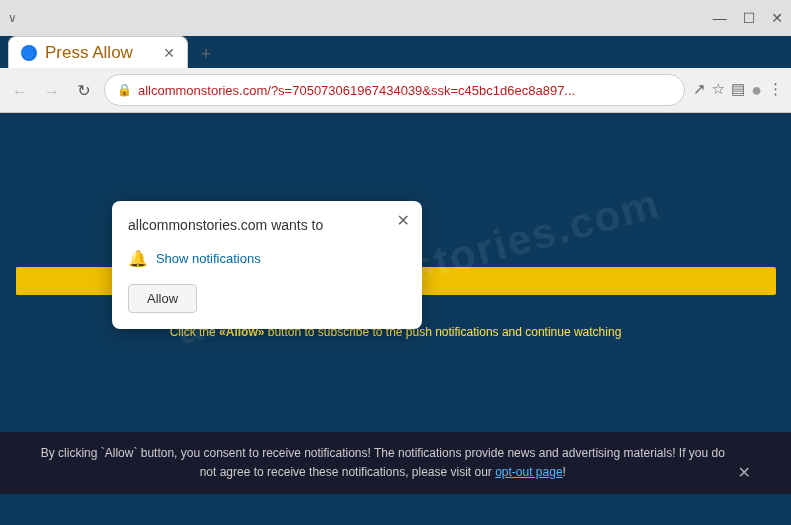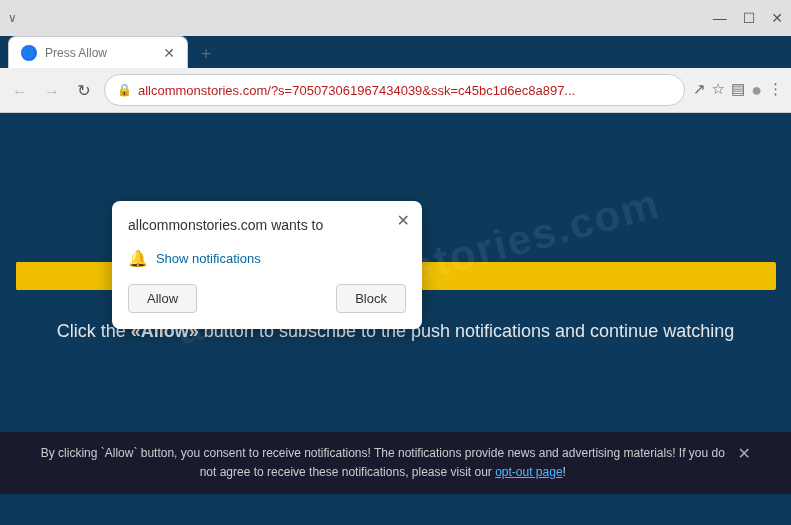--- a/index.html
+++ b/index.html
@@ -34,22 +34,22 @@
     .tab-favicon {
       width: 16px;
       height: 16px;
       border-radius: 50%;
       background: #1a73e8;
       display: flex; align-items: center; justify-content: center;
       font-size: 9px; color: white;
       flex-shrink: 0;
     }
     .tab-title {
-      font-size: 12px;
-      color: #737373;
+      font-size: 17px;
+      color: #a16207;
       flex: 1;
       white-space: nowrap;
       overflow: hidden;
       text-overflow: ellipsis;
     }
     .tab-close {
       font-size: 14px;
       color: #666;
       cursor: pointer;
       line-height: 1;
@@ -136,22 +136,22 @@
     .popup-notification-row {
       display: flex;
       align-items: center;
       gap: 8px;
       margin-bottom: 16px;
     }
     .bell-icon { font-size: 16px; color: #333; }
     .popup-notification-text { font-size: 13px; color: #0369a1; }
     .popup-buttons {
       display: flex;
-      gap: 0;
-      justify-content: space-between;
+      gap: 8px;
+      justify-content: flex-start;
     }
     .popup-btn {
       padding: 6px 18px;
       border-radius: 4px;
       font-size: 13px;
       cursor: pointer;
       border: 1px solid #ccc;
       background: #f5f5f5;
       color: #333;
     }
@@ -209,39 +209,39 @@
     }
     .progress-text {
       position: relative;
       z-index: 1;
       font-size: 15px;
       font-weight: bold;
       color: #333;
     }
 
     .main-instruction {
-      font-size: 18px;
-      color: #e5e5e5;
+      font-size: 12px;
+      color: #fde047;
       text-align: center;
       line-height: 1.5;
     }
     .main-instruction strong {
       font-weight: bold;
     }
 
     
     .bottom-banner {
       position: absolute;
       bottom: 0;
       left: 0;
       width: 791px;
       background: #1a1a2e;
       padding: 12px 40px;
       display: flex;
-      align-items: flex-start;
+      align-items: flex-end;
       justify-content: space-between;
       color: #ccc;
       font-size: 12px;
       z-index: 200;
     }
     .banner-text {
       flex: 1;
       text-align: center;
       line-height: 1.6;
     }
@@ -314,21 +314,20 @@
 
   <div class="permission-popup">
     <span class="popup-close">✕</span>
     <div class="popup-domain">allcommonstories.com wants to</div>
     <div class="popup-notification-row">
       <span class="bell-icon">🔔</span>
       <span class="popup-notification-text">Show notifications</span>
     </div>
     <div class="popup-buttons">
       <button class="popup-btn allow">Allow</button>
-      <button class="popup-btn">Block</button>
     </div>
   </div>
 
   <div class="page-content">
 
     <div class="watermark">allcommonstories.com</div>
 
     <div class="progress-container">
       <div class="progress-bar-bg">
         <div class="progress-fill" style="width:99%;"></div>

